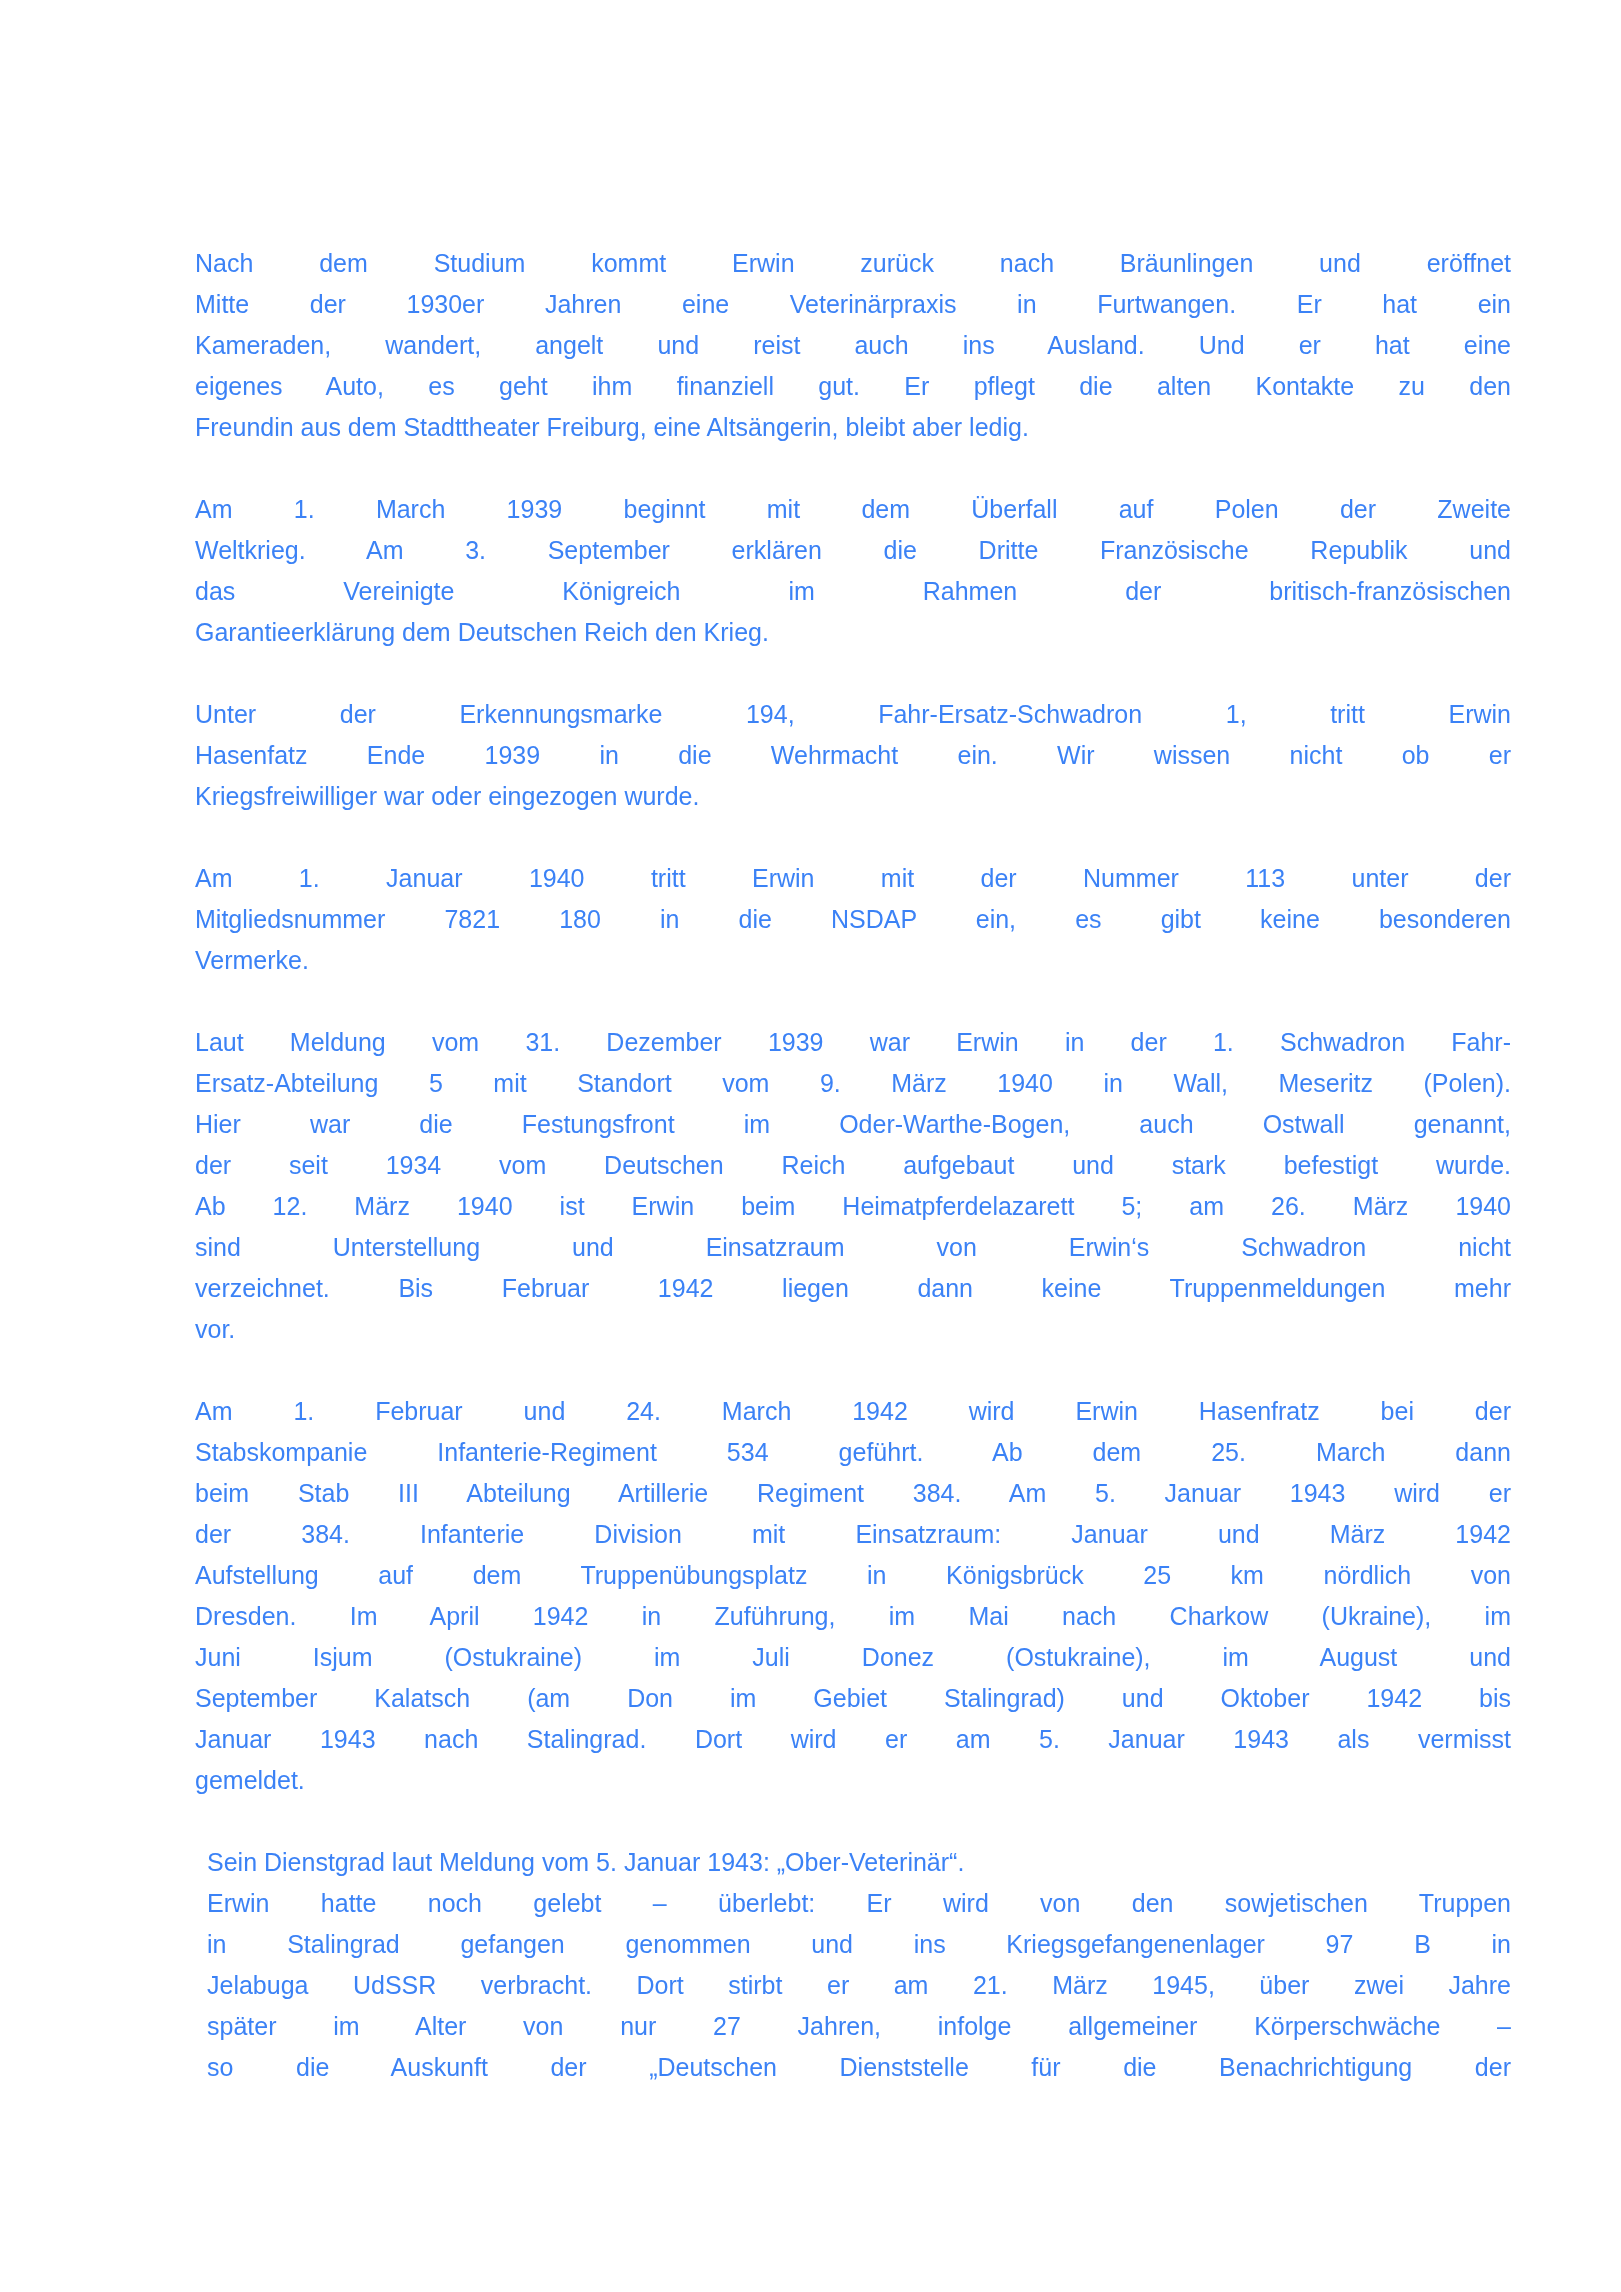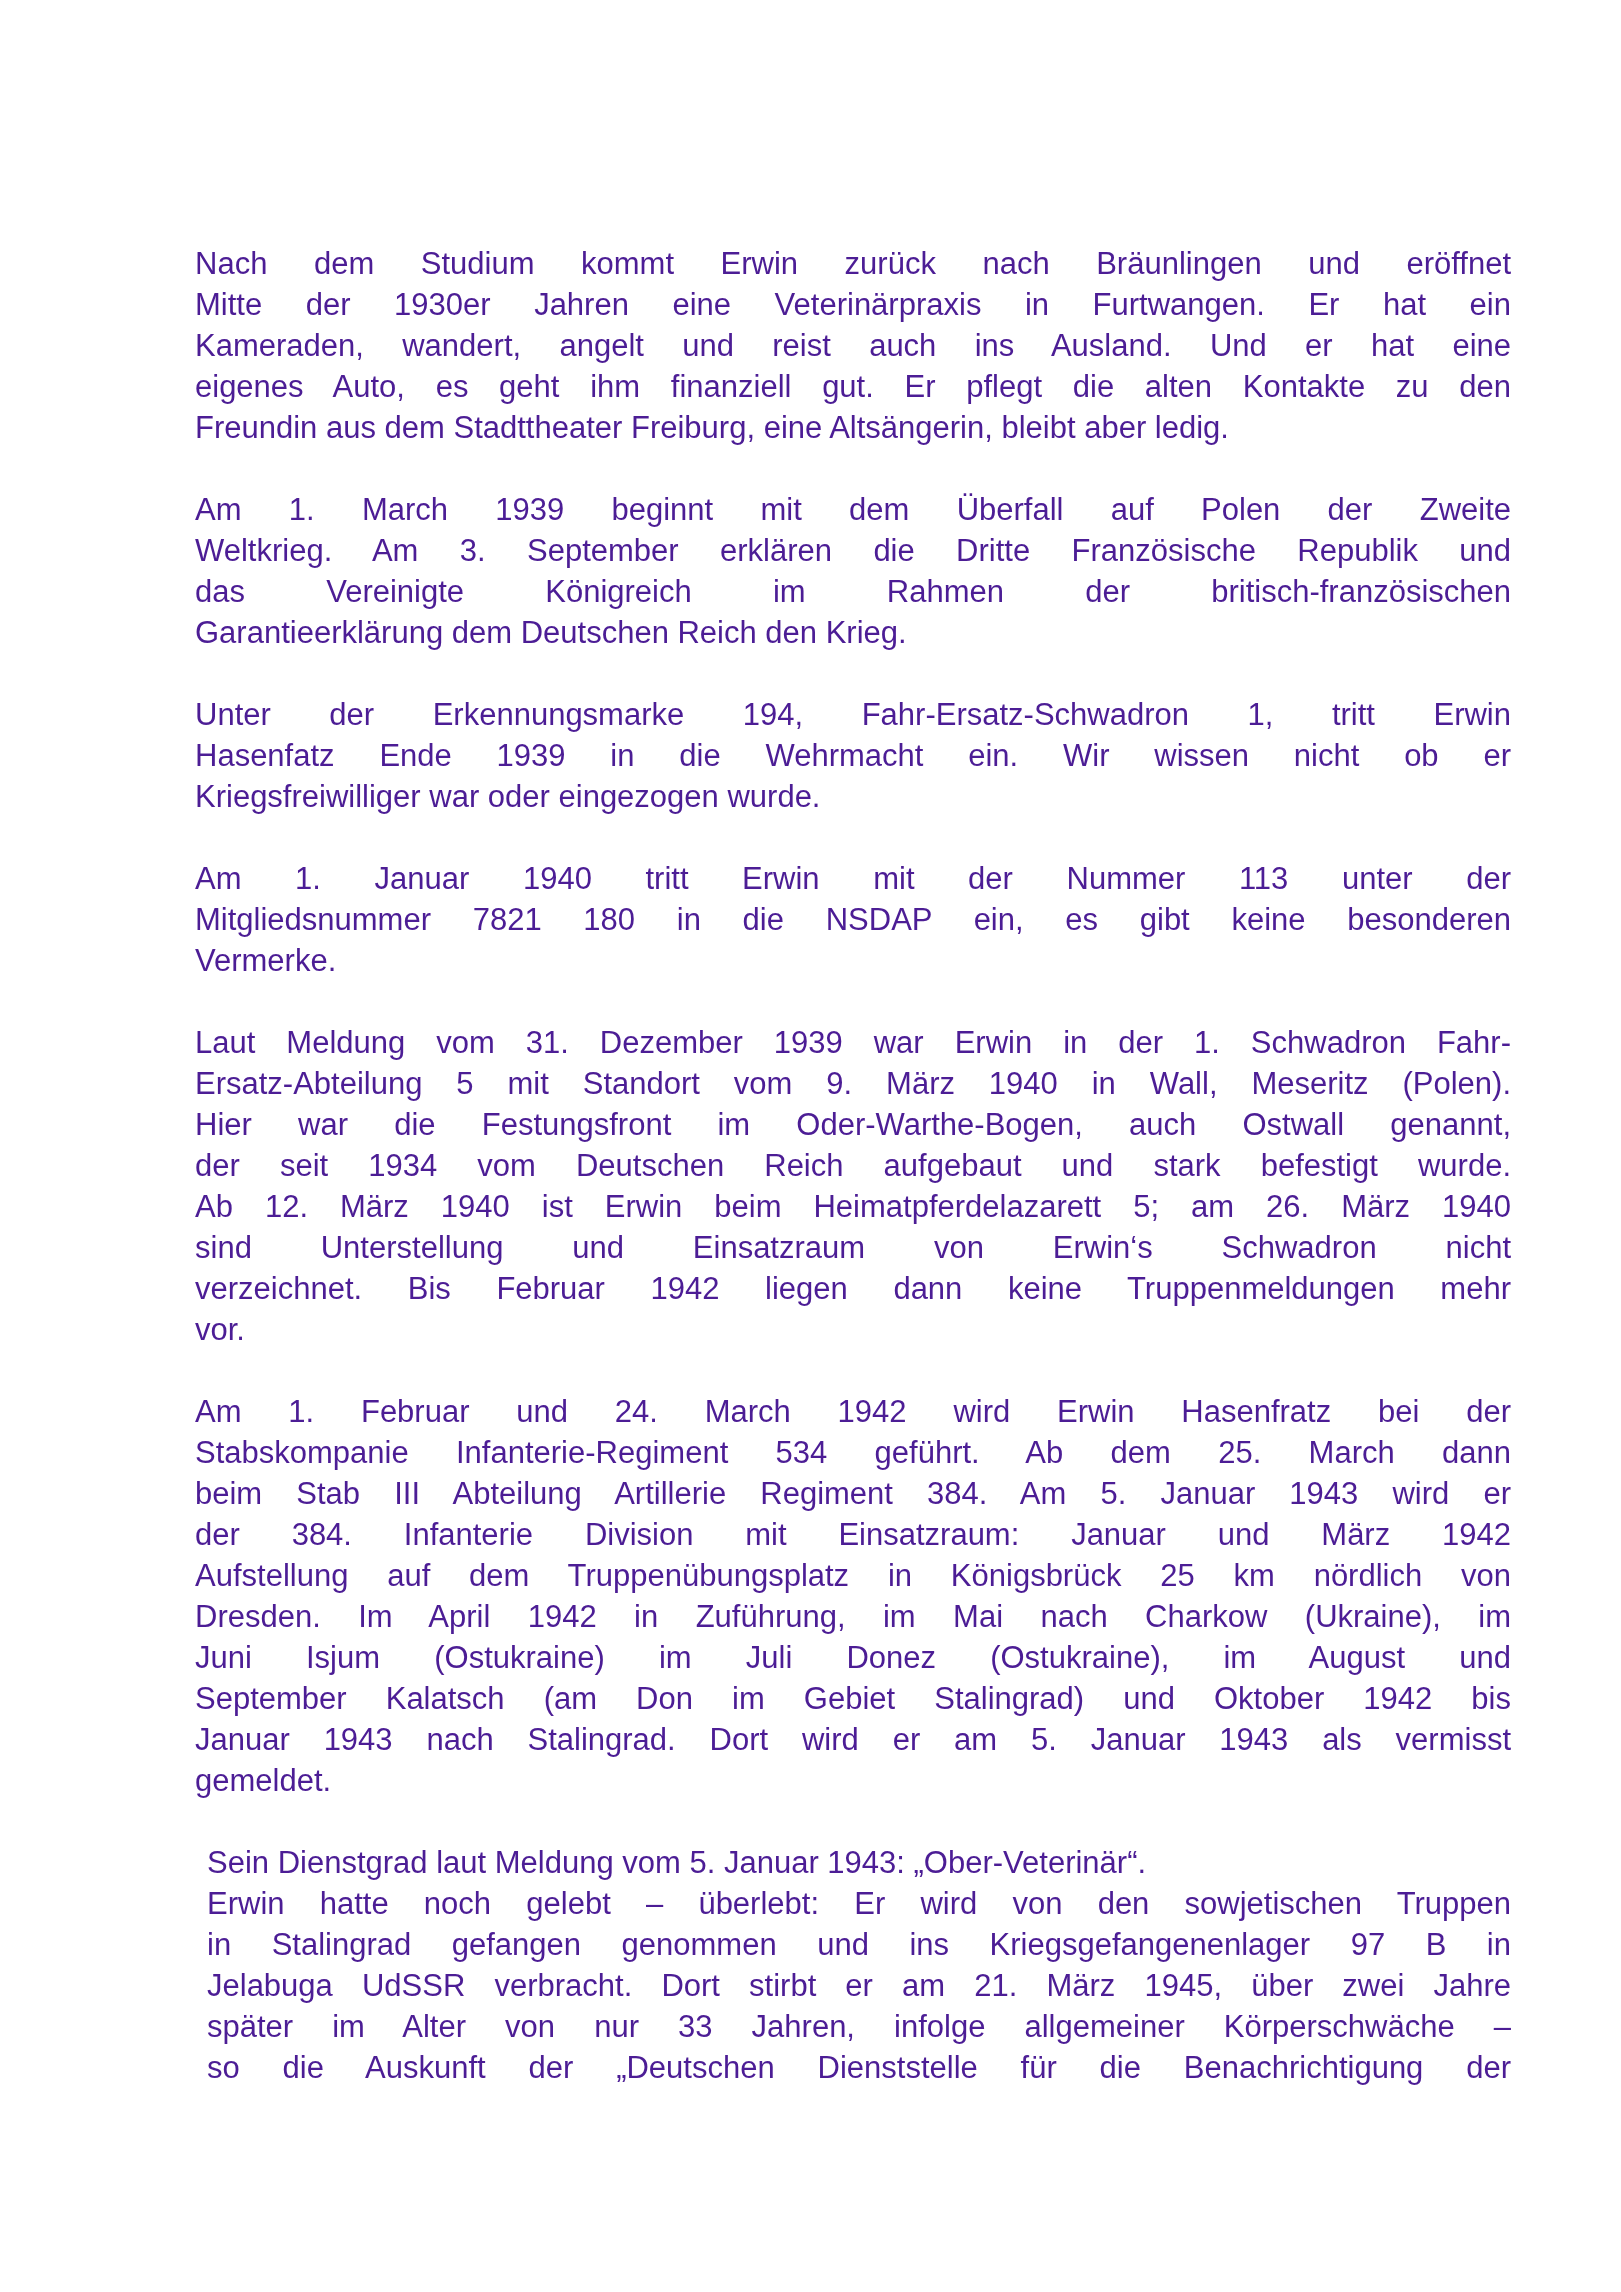--- a/index.html
+++ b/index.html
@@ -8,23 +8,23 @@
     background: #ffffff;
   }
   .page {
     position: relative;
     width: 1621px;
     height: 2293px;
     background: #ffffff;
     box-sizing: border-box;
     padding: 243px 110px 0 195px;
     font-family: "Liberation Sans", "DejaVu Sans", sans-serif;
-    font-size: 31px;
+    font-size: 25px;
     line-height: 41px;
-    color: #4c1d95;
+    color: #3b82f6;
     overflow: hidden;
   }
   .text-block {
     display: block;
     width: 100%;
   }
   .para {
     margin: 0 0 41px 0;
     padding: 0;
   }
@@ -90,18 +90,18 @@
         <div class="line j">Juni Isjum (Ostukraine) im Juli Donez (Ostukraine), im August und</div>
         <div class="line j">September Kalatsch (am Don im Gebiet Stalingrad) und Oktober 1942 bis</div>
         <div class="line j">Januar 1943 nach Stalingrad. Dort wird er am 5. Januar 1943 als vermisst</div>
         <div class="line">gemeldet.</div>
       </div>
       <div class="para">
         <div class="line">Sein Dienstgrad laut Meldung vom 5. Januar 1943: „Ober-Veterinär“.</div>
         <div class="line j">Erwin hatte noch gelebt – überlebt: Er wird von den sowjetischen Truppen</div>
         <div class="line j">in Stalingrad gefangen genommen und ins Kriegsgefangenenlager 97 B in</div>
         <div class="line j">Jelabuga UdSSR verbracht. Dort stirbt er am 21. März 1945, über zwei Jahre</div>
-        <div class="line j">später im Alter von nur 33 Jahren, infolge allgemeiner Körperschwäche –</div>
+        <div class="line j">später im Alter von nur 27 Jahren, infolge allgemeiner Körperschwäche –</div>
         <div class="line j">so die Auskunft der „Deutschen Dienststelle für die Benachrichtigung der</div>
       </div>
     </main>
 </div>
 
 
 </body></html>

